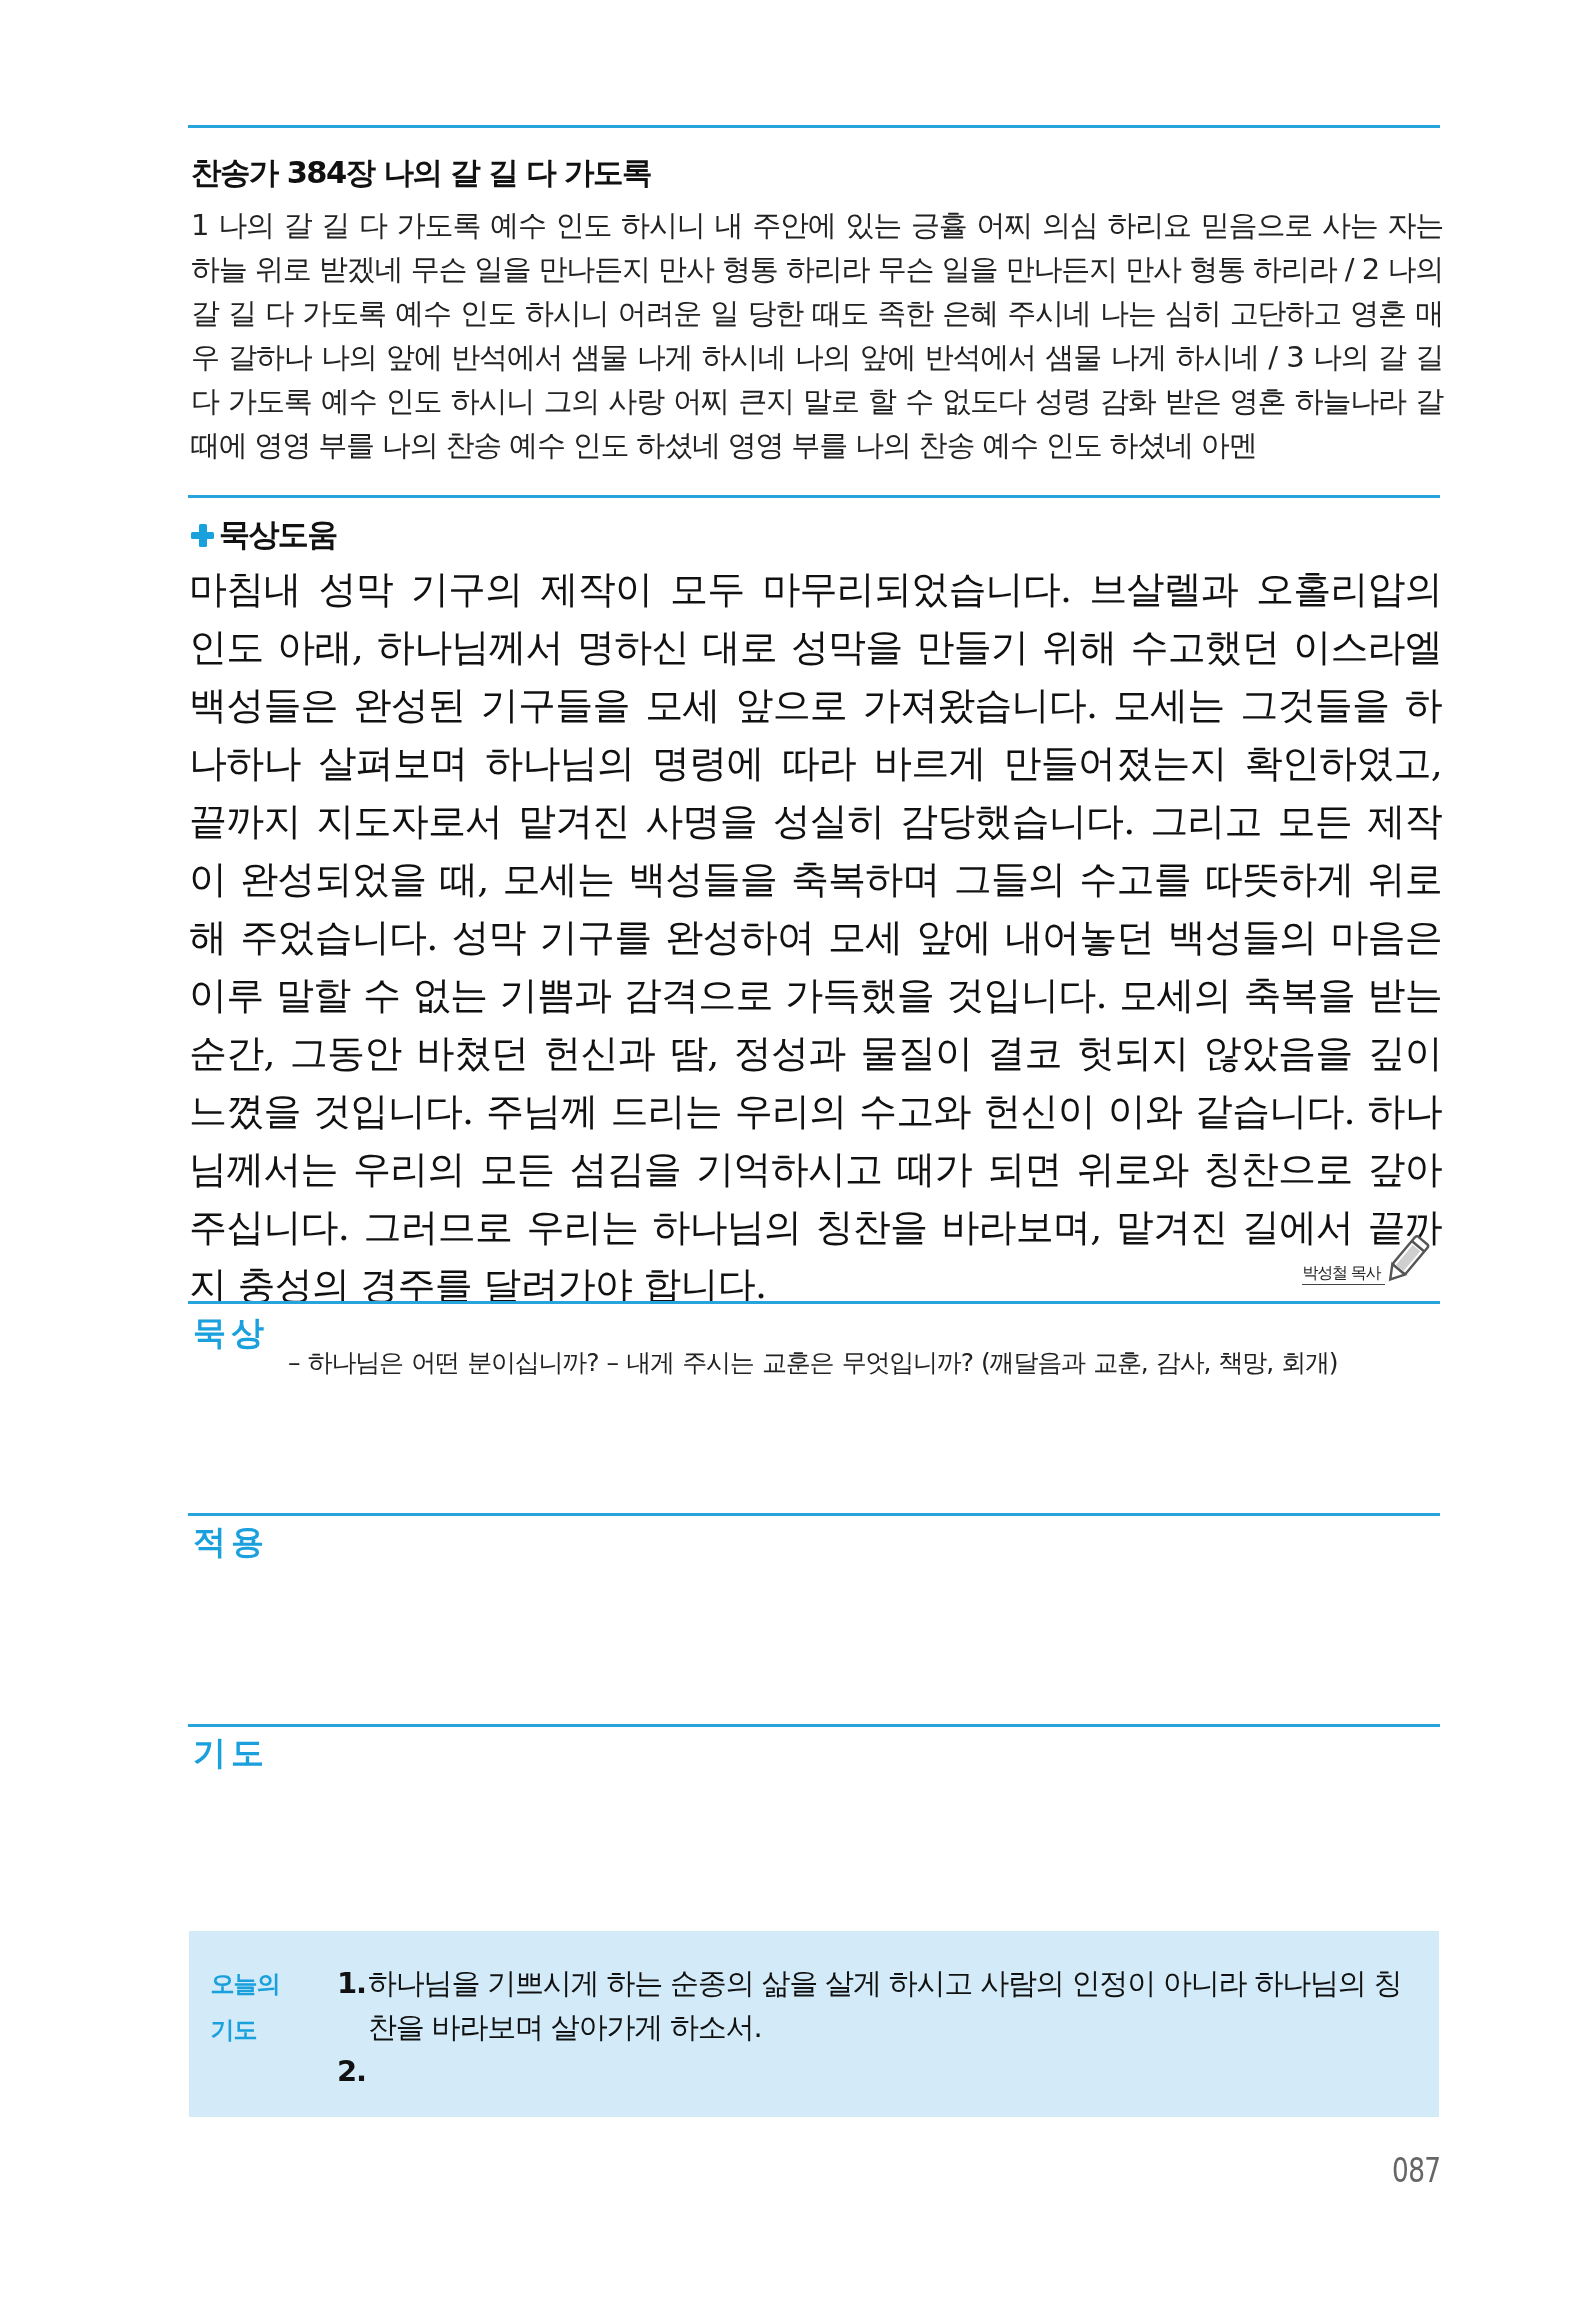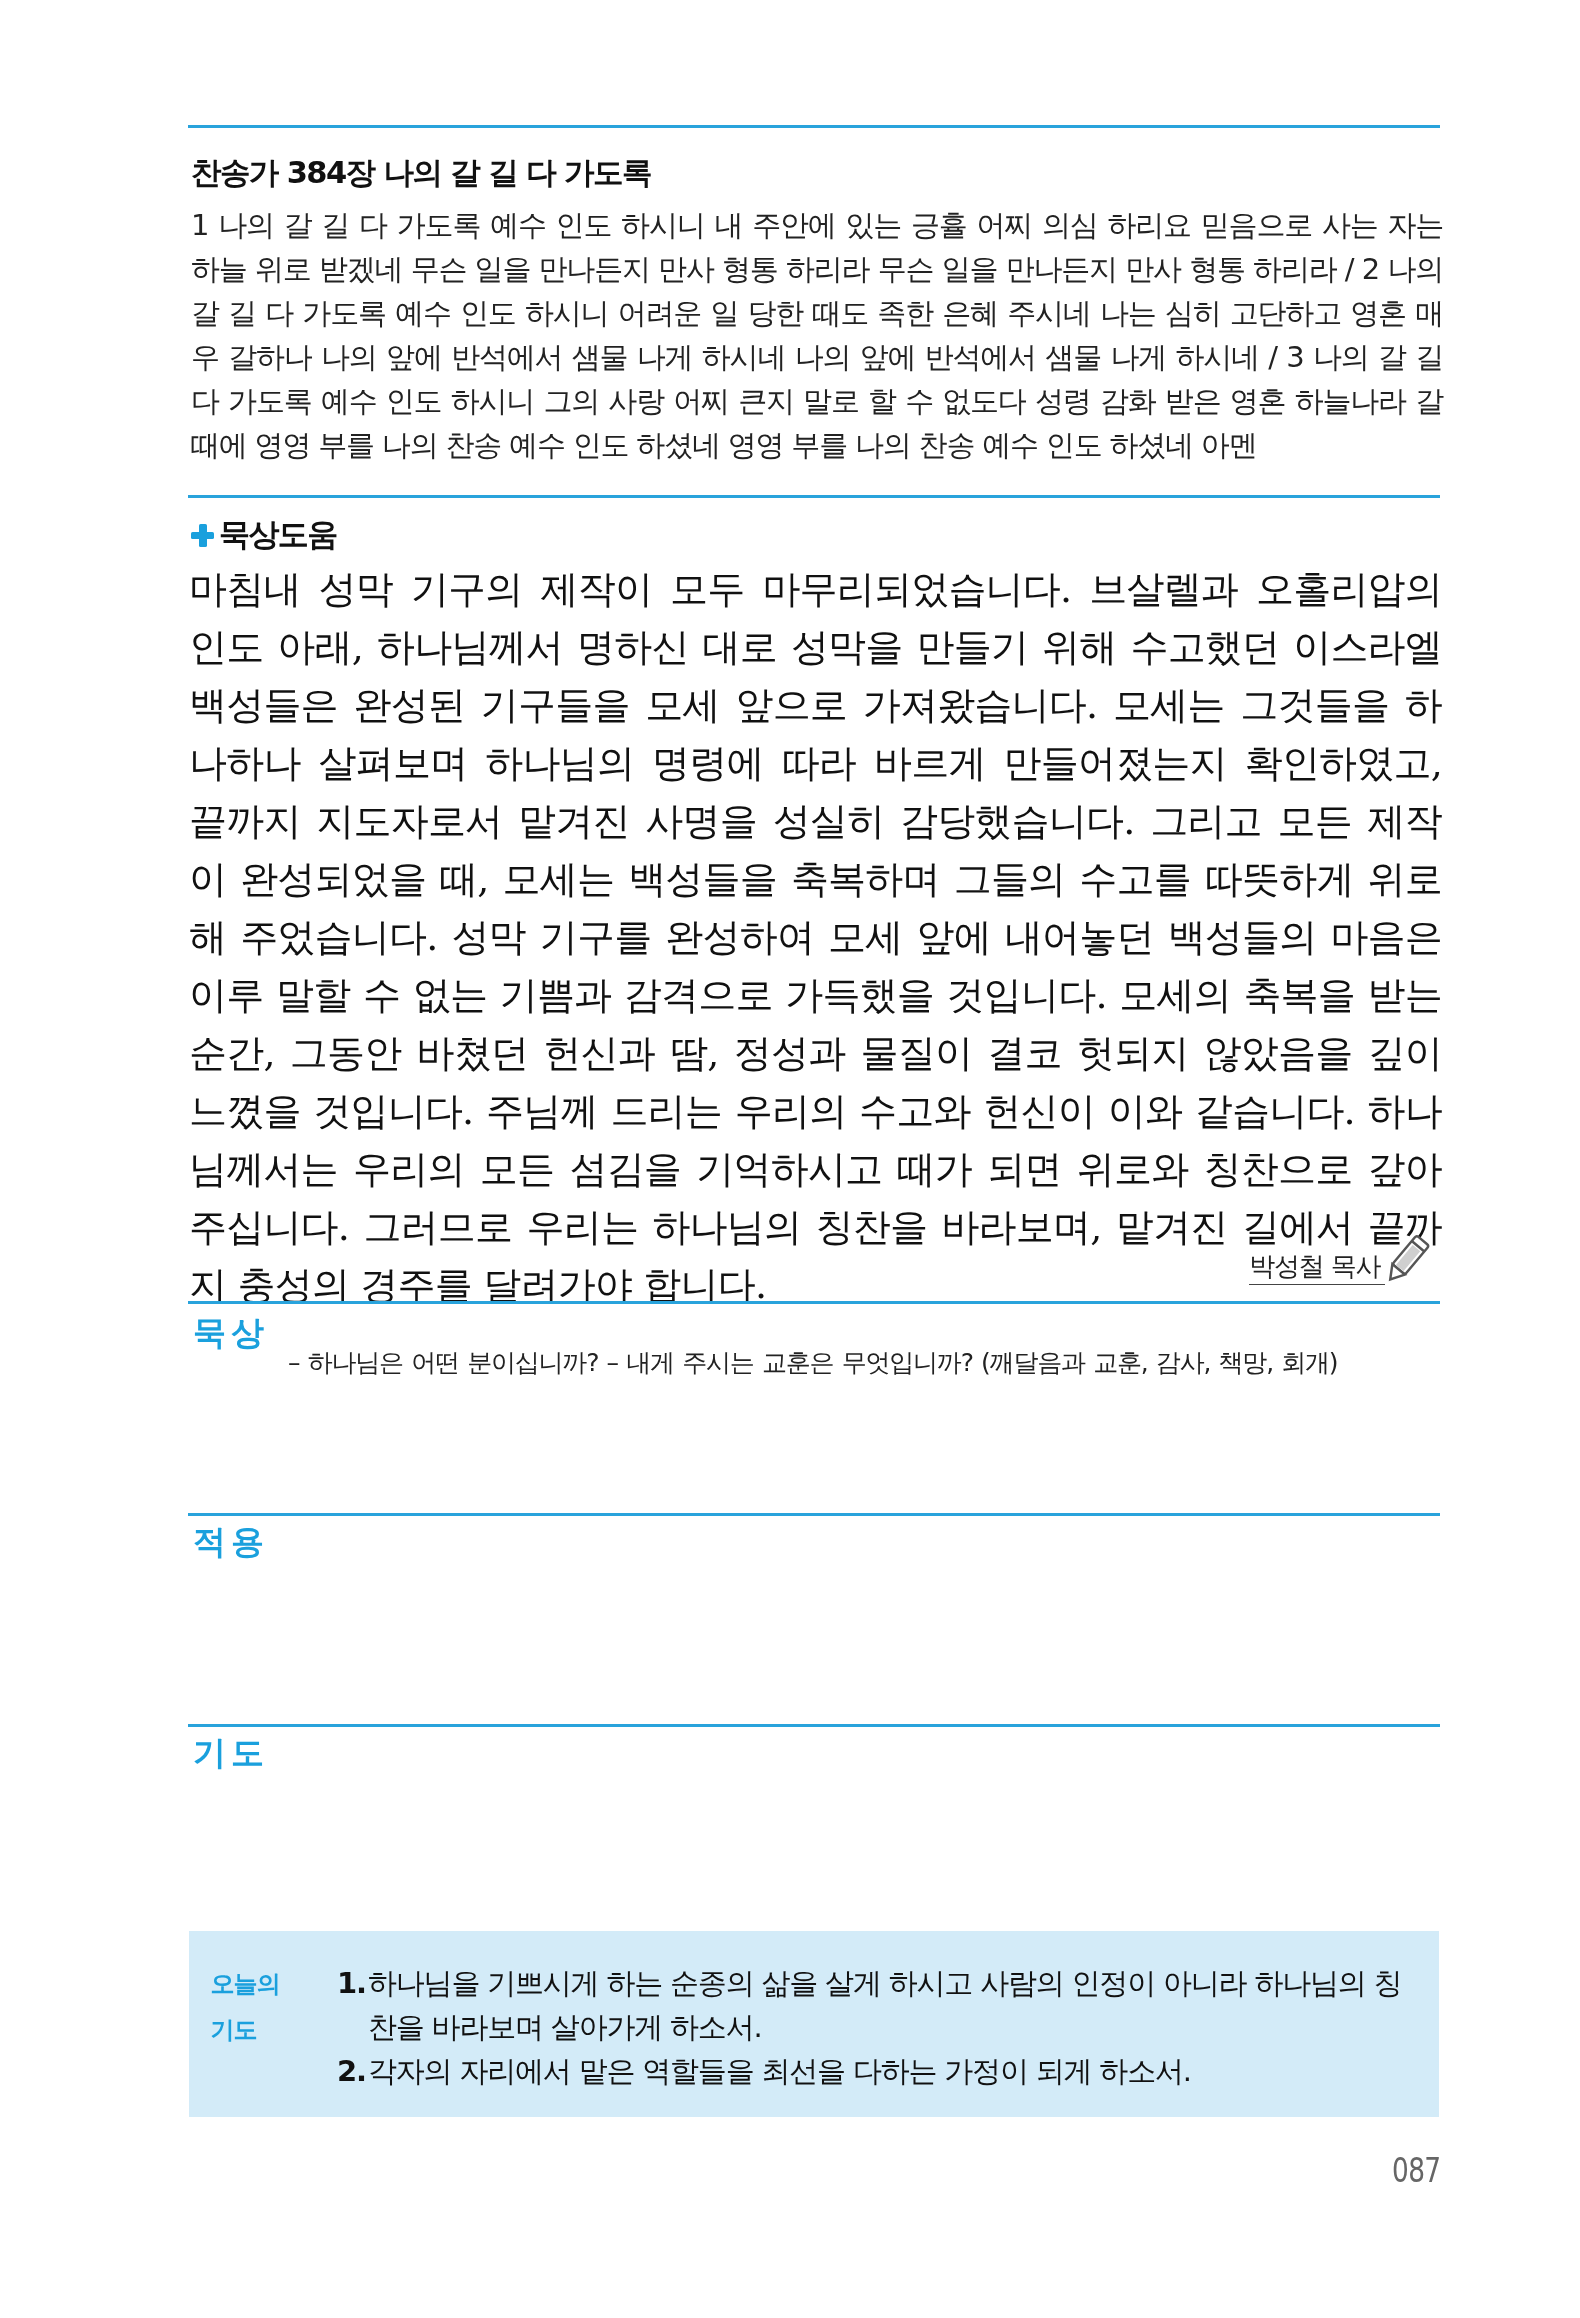--- a/index.html
+++ b/index.html
@@ -12,21 +12,21 @@
                line-height:44px; letter-spacing:-1.2px; color:#222; text-align:justify; }
   .aid-head { position:absolute; left:191px; top:514px; display:flex; align-items:center; gap:5px; }
   .plus-icon { width:23px; height:23px; position:relative; }
   .plus-icon::before, .plus-icon::after { content:""; position:absolute; background:#1aa0dd; border-radius:1.6px; }
   .plus-icon::before { left:8.2px; top:0; width:7.4px; height:23px; }
   .plus-icon::after { left:0; top:8.2px; width:23px; height:7.4px; }
   .aid-title { font-size:31px; font-weight:bold; letter-spacing:-1.6px; color:#111; }
   .aid-body { position:absolute; left:189px; top:560px; width:1253px; font-family:"DejaVu Serif","Liberation Serif",serif;
               font-size:38px; line-height:58px; letter-spacing:-0.8px; color:#111; text-align:justify; }
   .author { position:absolute; right:150px; top:1233px; display:flex; align-items:flex-end; }
-  .author-name { font-size:26px; letter-spacing:-1.2px; color:#222; border-bottom:1.6px solid #444; padding-right:5px; }
+  .author-name { font-size:16px; letter-spacing:-1.2px; color:#222; border-bottom:1.6px solid #444; padding-right:5px; }
   .pencil-icon { width:49px; height:54px; margin-left:-3.3px; margin-bottom:-1.6px; }
   .section-label { position:absolute; left:193px; font-size:33px; font-weight:bold; color:#1aa0dd; letter-spacing:5px; }
   .med-questions { position:absolute; left:288px; top:1319px; font-size:25px; letter-spacing:-1.2px; color:#222; word-spacing:1.6px;margin-top:27px; }
   .prayer-box { position:absolute; left:189px; top:1931px; width:1250px; height:186px; background:#d3ebf8; }
   .prayer-label { position:absolute; left:21.4px; top:30px; font-size:24px; font-weight:bold; color:#1aa0dd; line-height:46px; letter-spacing:-0.8px; }
   .prayer-list { position:absolute; left:148px; top:30px; width:1087px; font-size:29px; line-height:44px; letter-spacing:-1.2px; color:#111; }
   .prayer-item { display:flex; }
   .prayer-num { font-weight:bold; width:31px; flex:none; }
   .page-number { position:absolute; left:1392px; top:2151px; font-size:33px; color:#666; letter-spacing:-0.8px; transform:scaleX(0.8); transform-origin:left; }
 </style>
@@ -73,19 +73,18 @@
     <div>오늘의</div>
     <div>기도</div>
   </div>
   <div class="prayer-list">
     <div class="prayer-item">
       <span class="prayer-num">1.</span>
       <span>하나님을 기쁘시게 하는 순종의 삶을 살게 하시고 사람의 인정이 아니라 하나님의 칭찬을 바라보며 살아가게 하소서.</span>
     </div>
     <div class="prayer-item">
       <span class="prayer-num">2.</span>
-      <span>각자의 자리에서 맡은 역할들을 최선을 다하는 가정이 되게 하소서.</span>
     </div>
   </div>
 </div>
 
 <div class="page-number">087</div>
 
 
 </body></html>

